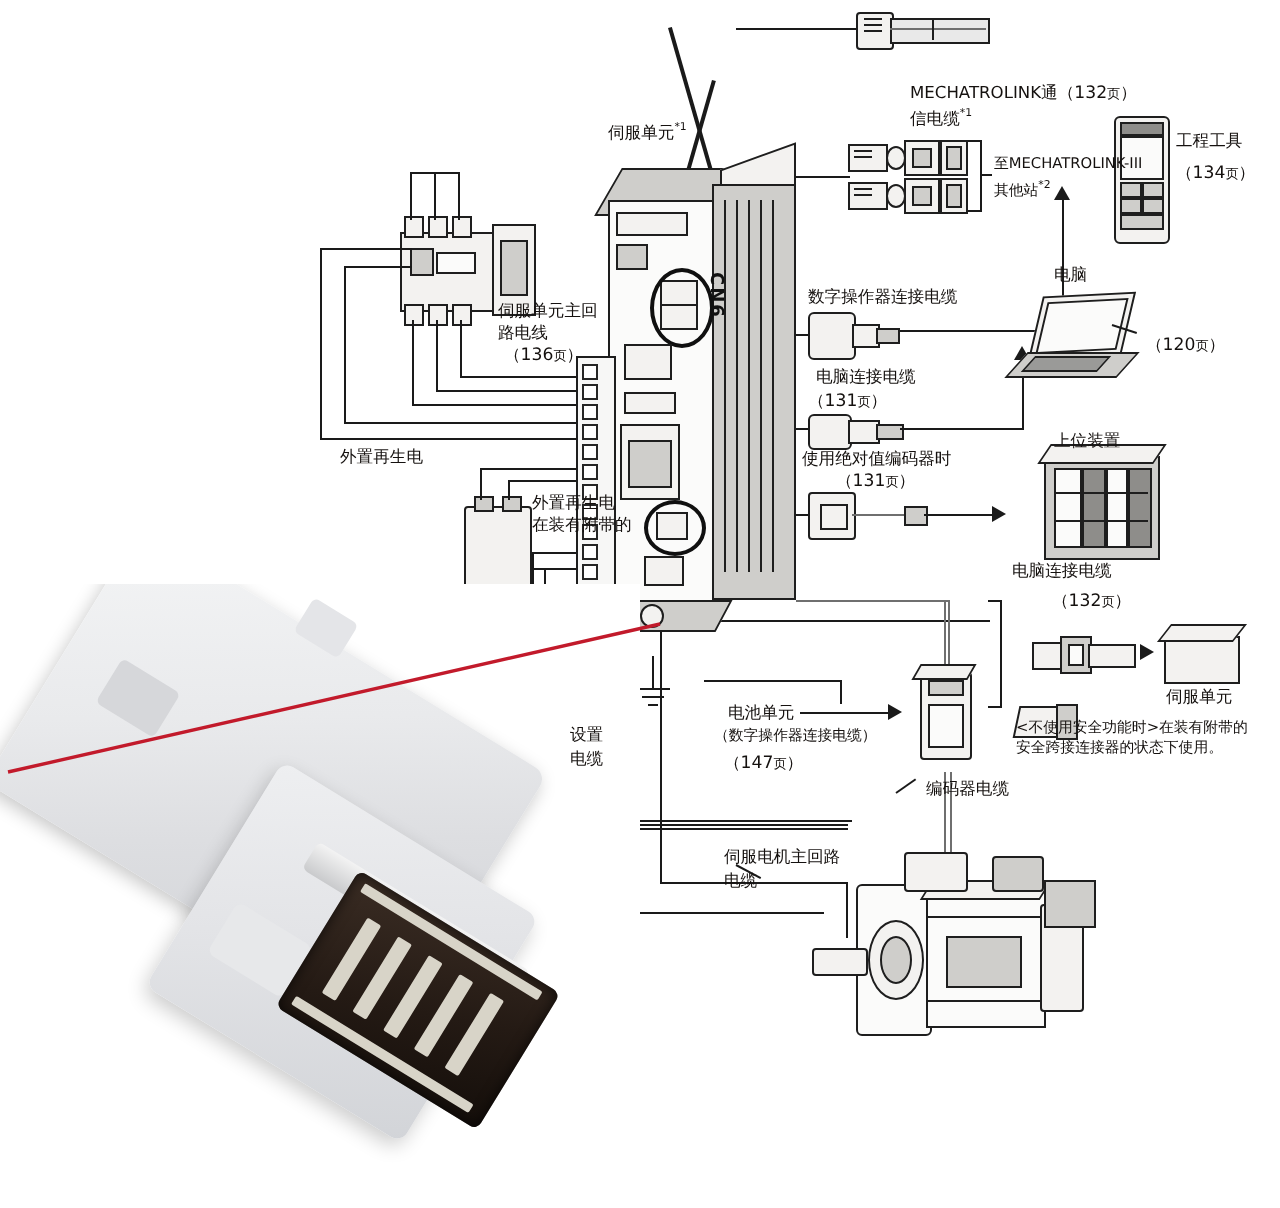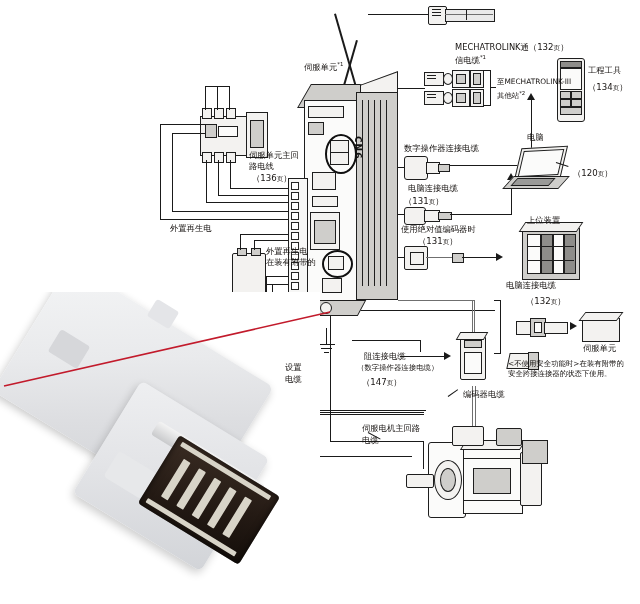--- a/index.html
+++ b/index.html
@@ -435,21 +435,21 @@
   <div class="lbl f8" style="left:252px;top:173px;">（<span class="pg">136</span><span class="pgu">页</span>）</div>
 
   <div class="lbl f8" style="left:170px;top:224px;">外置再生电</div>
 
   <div class="lbl f8" style="left:266px;top:247px;">外置再生电</div>
   <div class="lbl f8" style="left:266px;top:258px;">在装有附带的</div>
 
   <div class="lbl f8" style="left:285px;top:363px;">设置</div>
   <div class="lbl f8" style="left:285px;top:375px;">电缆</div>
 
-  <div class="lbl f8" style="left:364px;top:352px;">阻连接电缆</div>
+  <div class="lbl f8" style="left:364px;top:352px;">电池单元</div>
   <div class="lbl f7" style="left:357px;top:364px;">（数字操作器连接电缆）</div>
   <div class="lbl f8" style="left:362px;top:377px;">（<span class="pg">147</span><span class="pgu">页</span>）</div>
 
   <div class="lbl f8" style="left:463px;top:390px;">编码器电缆</div>
 
   <div class="lbl f8" style="left:362px;top:424px;">伺服电机主回路</div>
   <div class="lbl f8" style="left:362px;top:436px;">电缆</div>
 
 </div>
 

